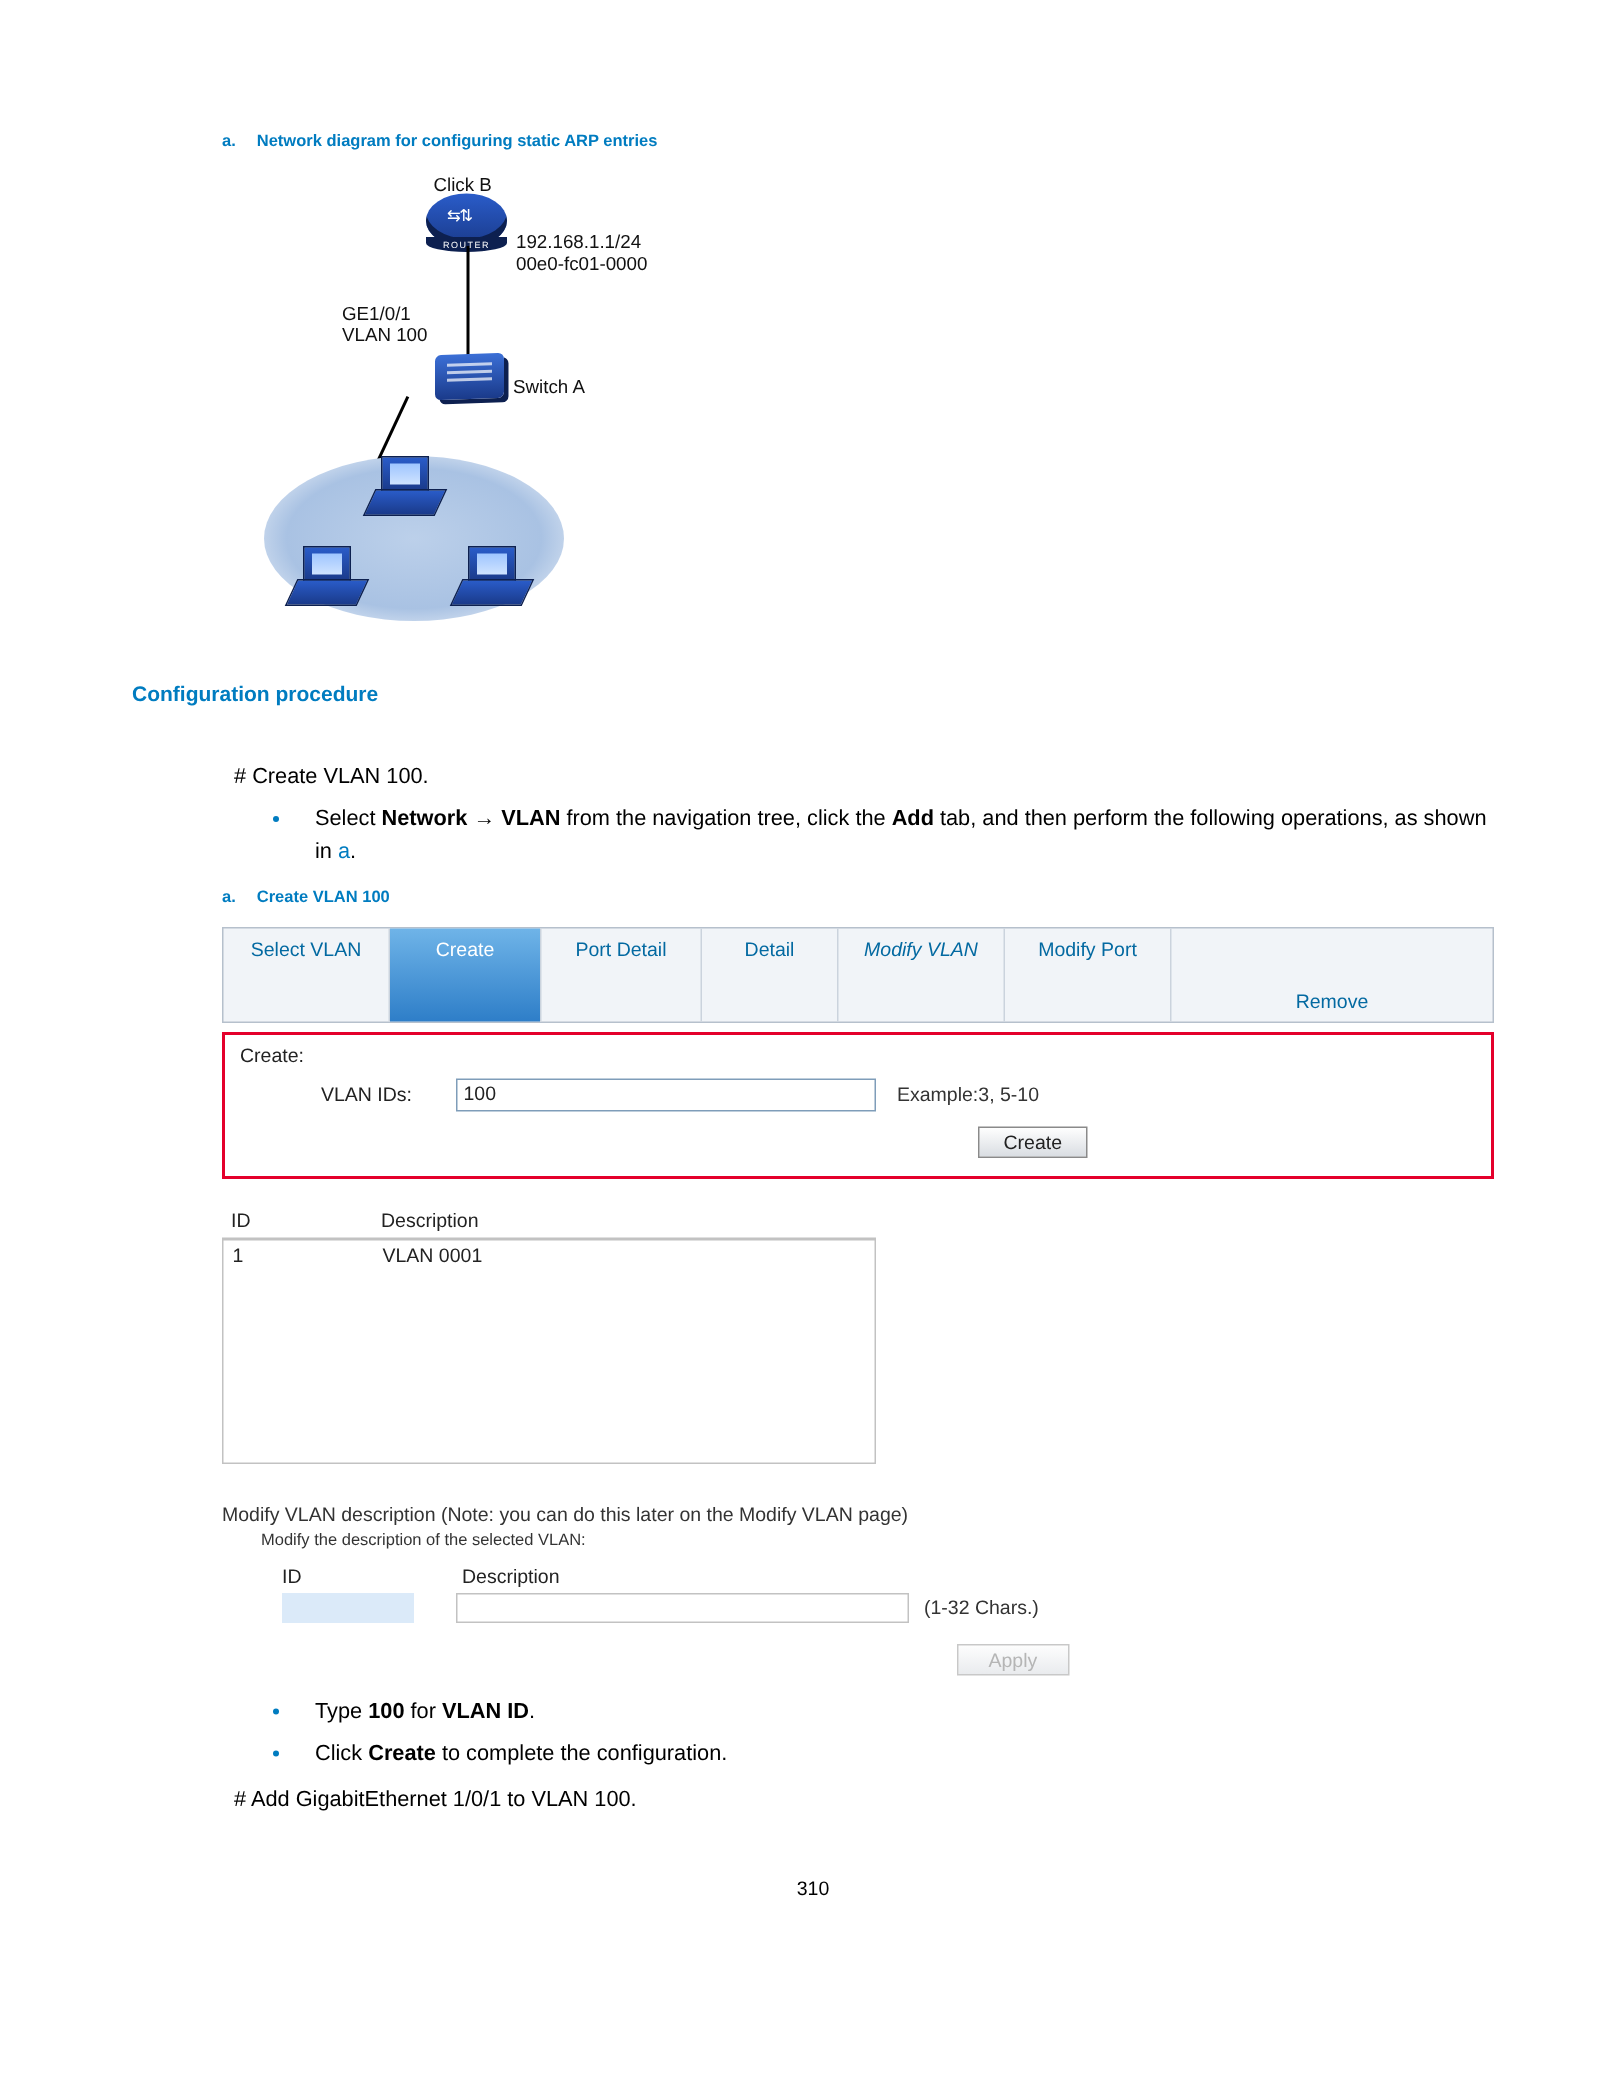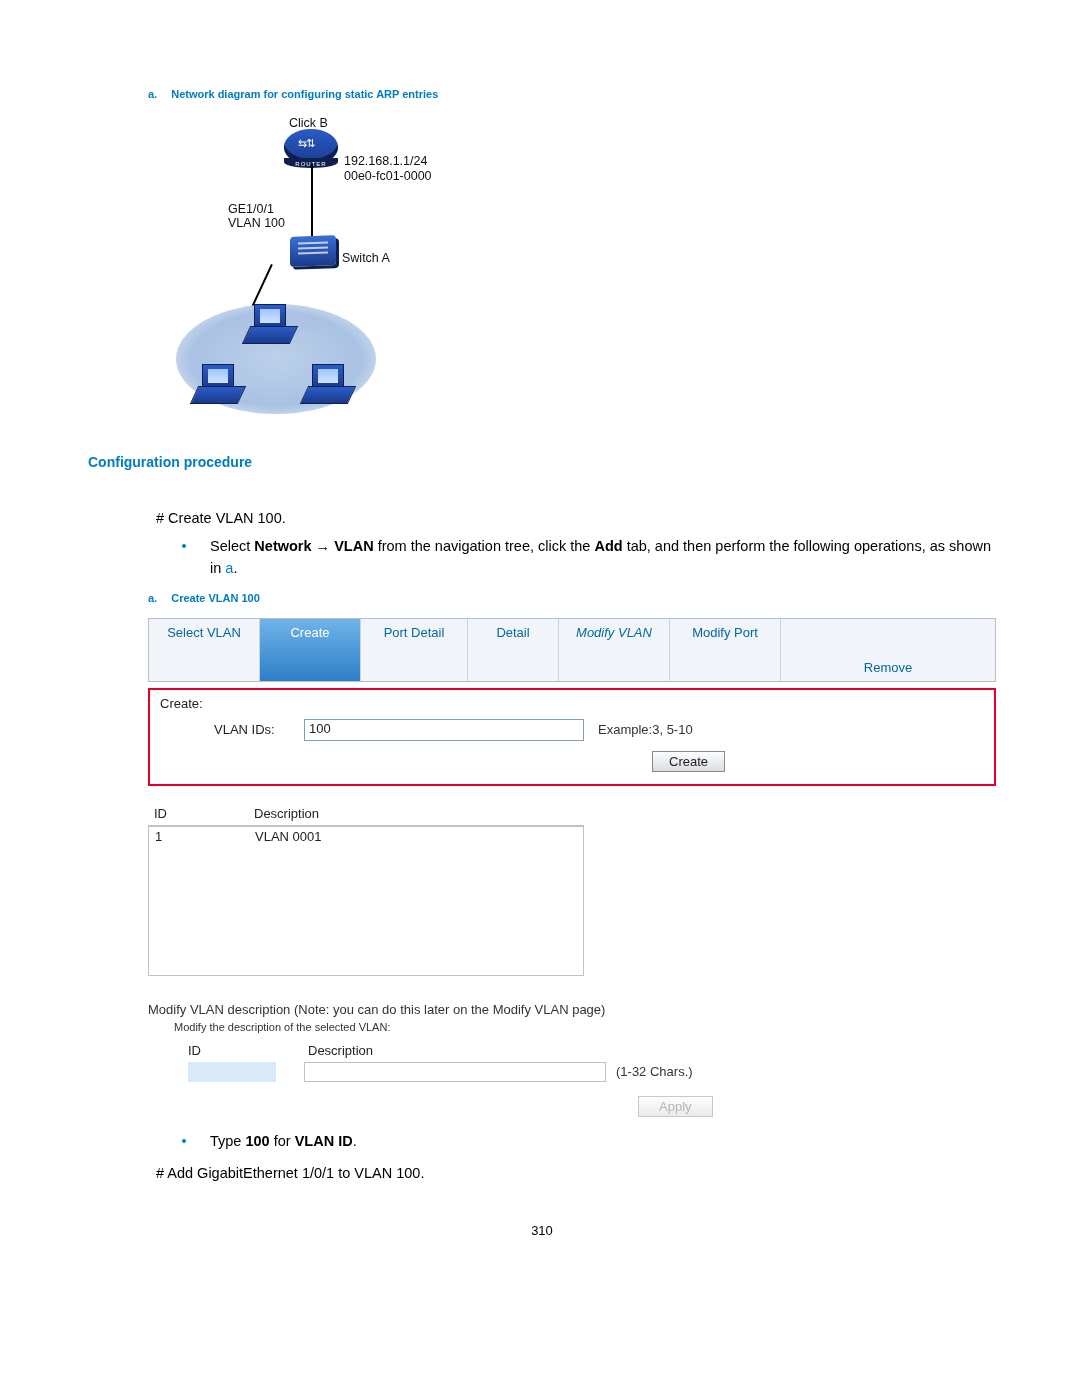--- a/index.html
+++ b/index.html
@@ -285,17 +285,23 @@
       <span class="apply-btn">Apply</span>
     </div>
   </div>
 
   <div class="bullet-line">
     <div class="bullet-dot"></div>
     <div class="bullet-text">
       <span>Type </span><b>100</b><span> for </span><b>VLAN ID</b><span>.</span>
     </div>
   </div>
+  <div class="bullet-line">
+    <div class="bullet-dot"></div>
+    <div class="bullet-text">
+      <span>Click </span><b>Create</b><span> to complete the configuration.</span>
+    </div>
+  </div>
 
   <div class="body-text body-indent" style="margin-top:10px;"># Add GigabitEthernet 1/0/1 to VLAN 100.</div>
 
   <div class="page-num">310</div>
 </div>
 
 </body></html>

